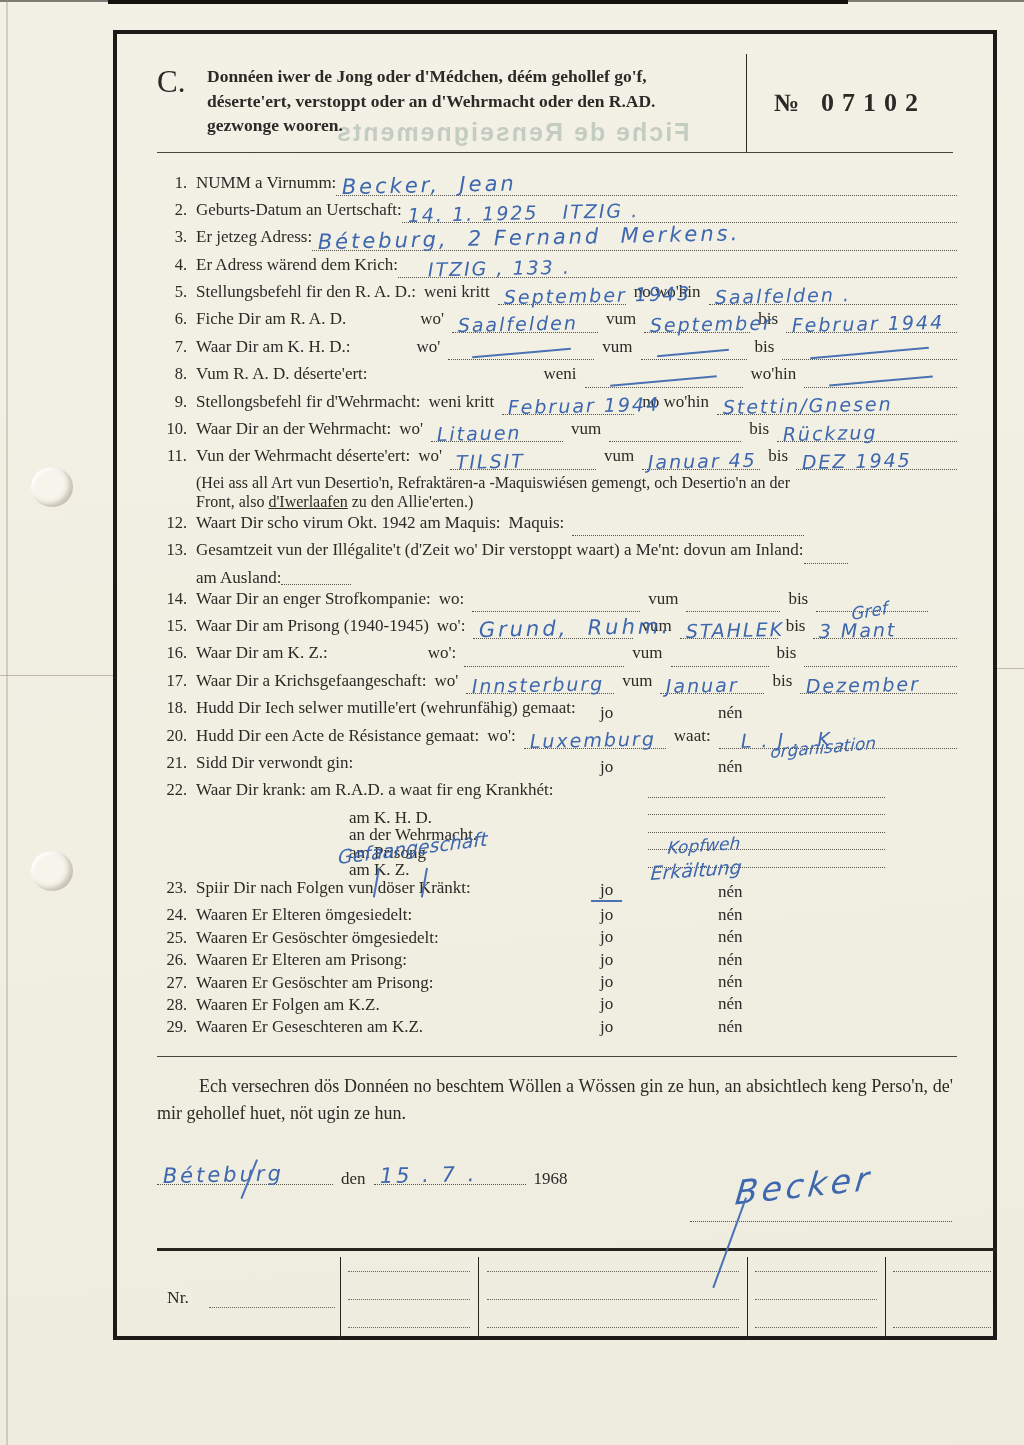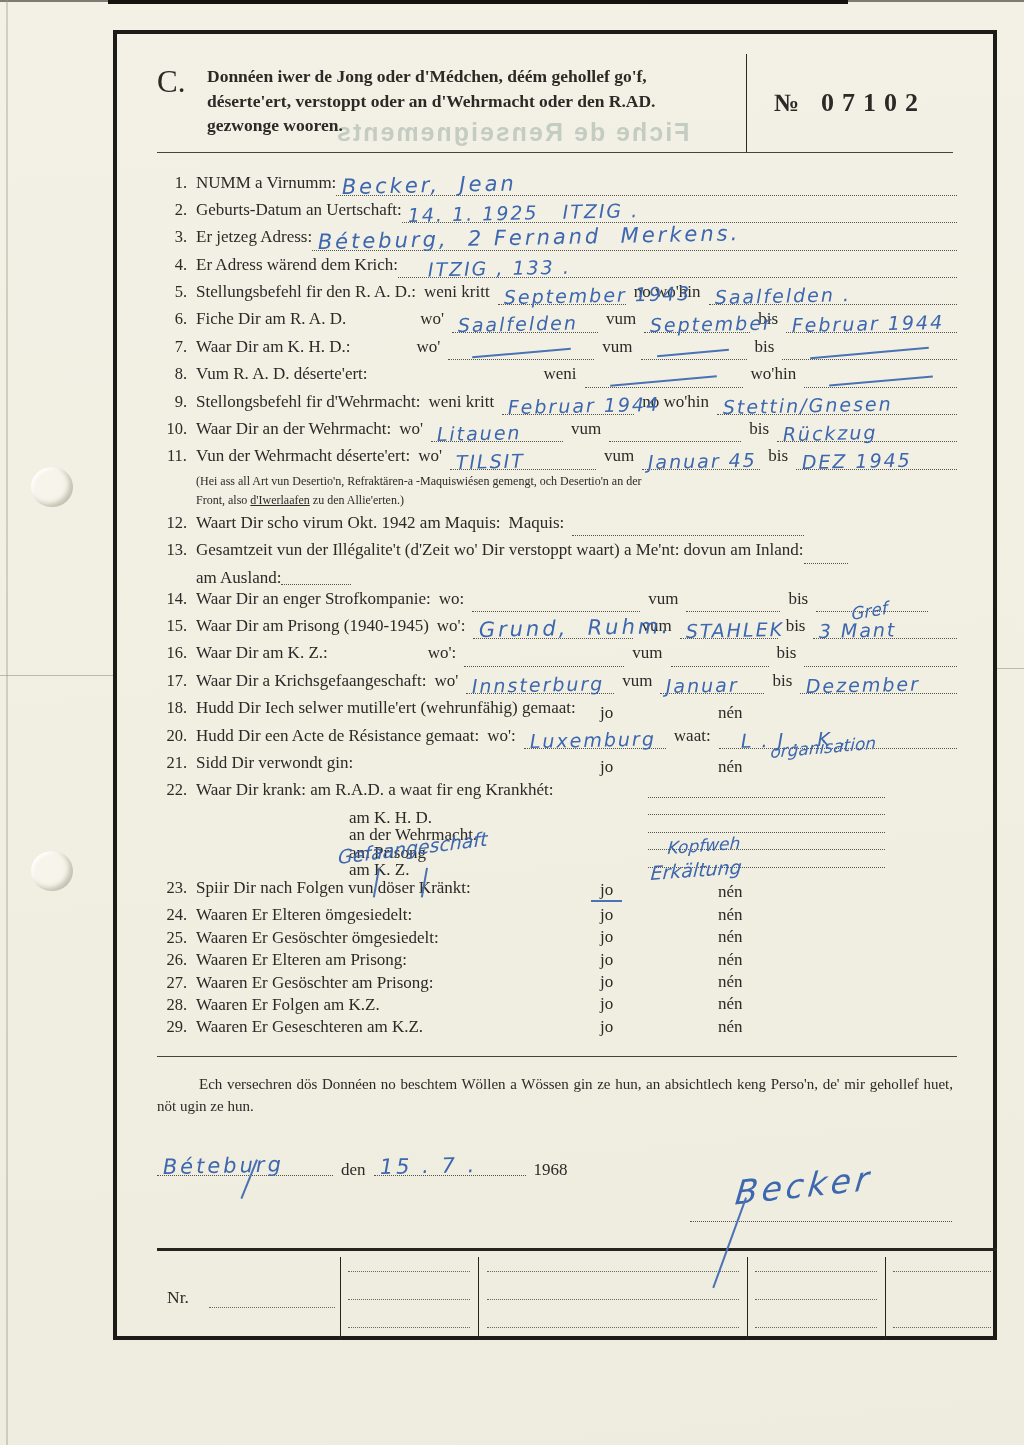--- a/index.html
+++ b/index.html
@@ -21,21 +21,21 @@
   .hdr-c{width:50px;font-size:31px;line-height:1;padding-top:12px;flex:none;}
   .hdr-desc{flex:1 1 auto;font-weight:bold;font-size:17.5px;line-height:1.4;padding:10px 18px 14px 0;}
   .hdr-no{width:206px;flex:none;border-left:1.5px solid #2a2923;display:flex;align-items:center;
     justify-content:center;gap:22px;}
   .no-sign{font-size:25px;font-weight:bold;}
   .no-val{font-size:26px;font-weight:bold;letter-spacing:8px;}
 
   .rows{position:relative;margin:20px 36px 0 40px;}
   .row{position:relative;display:flex;align-items:baseline;height:27.4px;font-size:17px;}
   .row.t{height:22.4px;}
-  .row.note{height:19.5px;font-size:12px;padding-left:39px;}
+  .row.note{height:19.5px;font-size:16px;padding-left:39px;}
   .row.ind{height:21px;padding-left:39px;}
   .row.s22{height:17.6px;padding-left:192px;font-size:17px;}
   .num{flex:none;width:30px;text-align:right;padding-right:9px;font-size:16.5px;}
   .plabel,.ptxt{white-space:pre;flex:none;}
   .ptxt{padding:0 8px;}
   .ul{text-decoration:underline;}
   .sp{flex:none;}
   .fill{position:relative;flex:none;height:15px;align-self:flex-end;margin-bottom:4px;
     border-bottom:1.6px dotted #56534a;}
   .fill.grow{flex:1 1 auto;}
@@ -45,21 +45,21 @@
     transform-origin:left bottom;z-index:3;}
   .hw.big{font-size:21px;letter-spacing:3px;}
   .dashline{position:absolute;left:16%;right:16%;bottom:5px;border-top:2px solid #4a72b4;
     transform:rotate(-5deg);}
   .jo,.nen{position:absolute;bottom:3px;}
   .jo{left:443px;}
   .nen{left:561px;}
   .jo.u{border-bottom:2.2px solid #4a72b4;padding:0 9px;left:434px;}
 
   .divid{margin:16px 36px 0 40px;border-top:1.5px solid #46443d;}
-  .decl{margin:16px 40px 0 40px;font-size:15px;line-height:1.5;text-align:justify;}
+  .decl{margin:16px 40px 0 40px;font-size:18px;line-height:1.5;text-align:justify;}
   .decl p{margin:0;text-indent:42px;}
   .daterow{position:relative;display:flex;align-items:baseline;margin:42px 36px 0 40px;font-size:17px;}
 
   .annot{position:absolute;font-family:"DejaVu Sans",sans-serif;font-style:italic;color:#3d67ae;
     white-space:nowrap;z-index:4;transform-origin:left bottom;}
   .stroke{position:absolute;border-top:2.2px solid #4a72b4;transform-origin:left top;z-index:4;}
   .sigline{position:absolute;left:690px;top:1221px;width:262px;border-top:1.6px dotted #56534a;}
   .signame{position:absolute;left:735px;top:1166px;font-family:"DejaVu Sans",sans-serif;
     font-style:italic;color:#3d67ae;font-size:33px;letter-spacing:4px;
     transform:rotate(-6deg) skewX(-12deg);z-index:4;}

